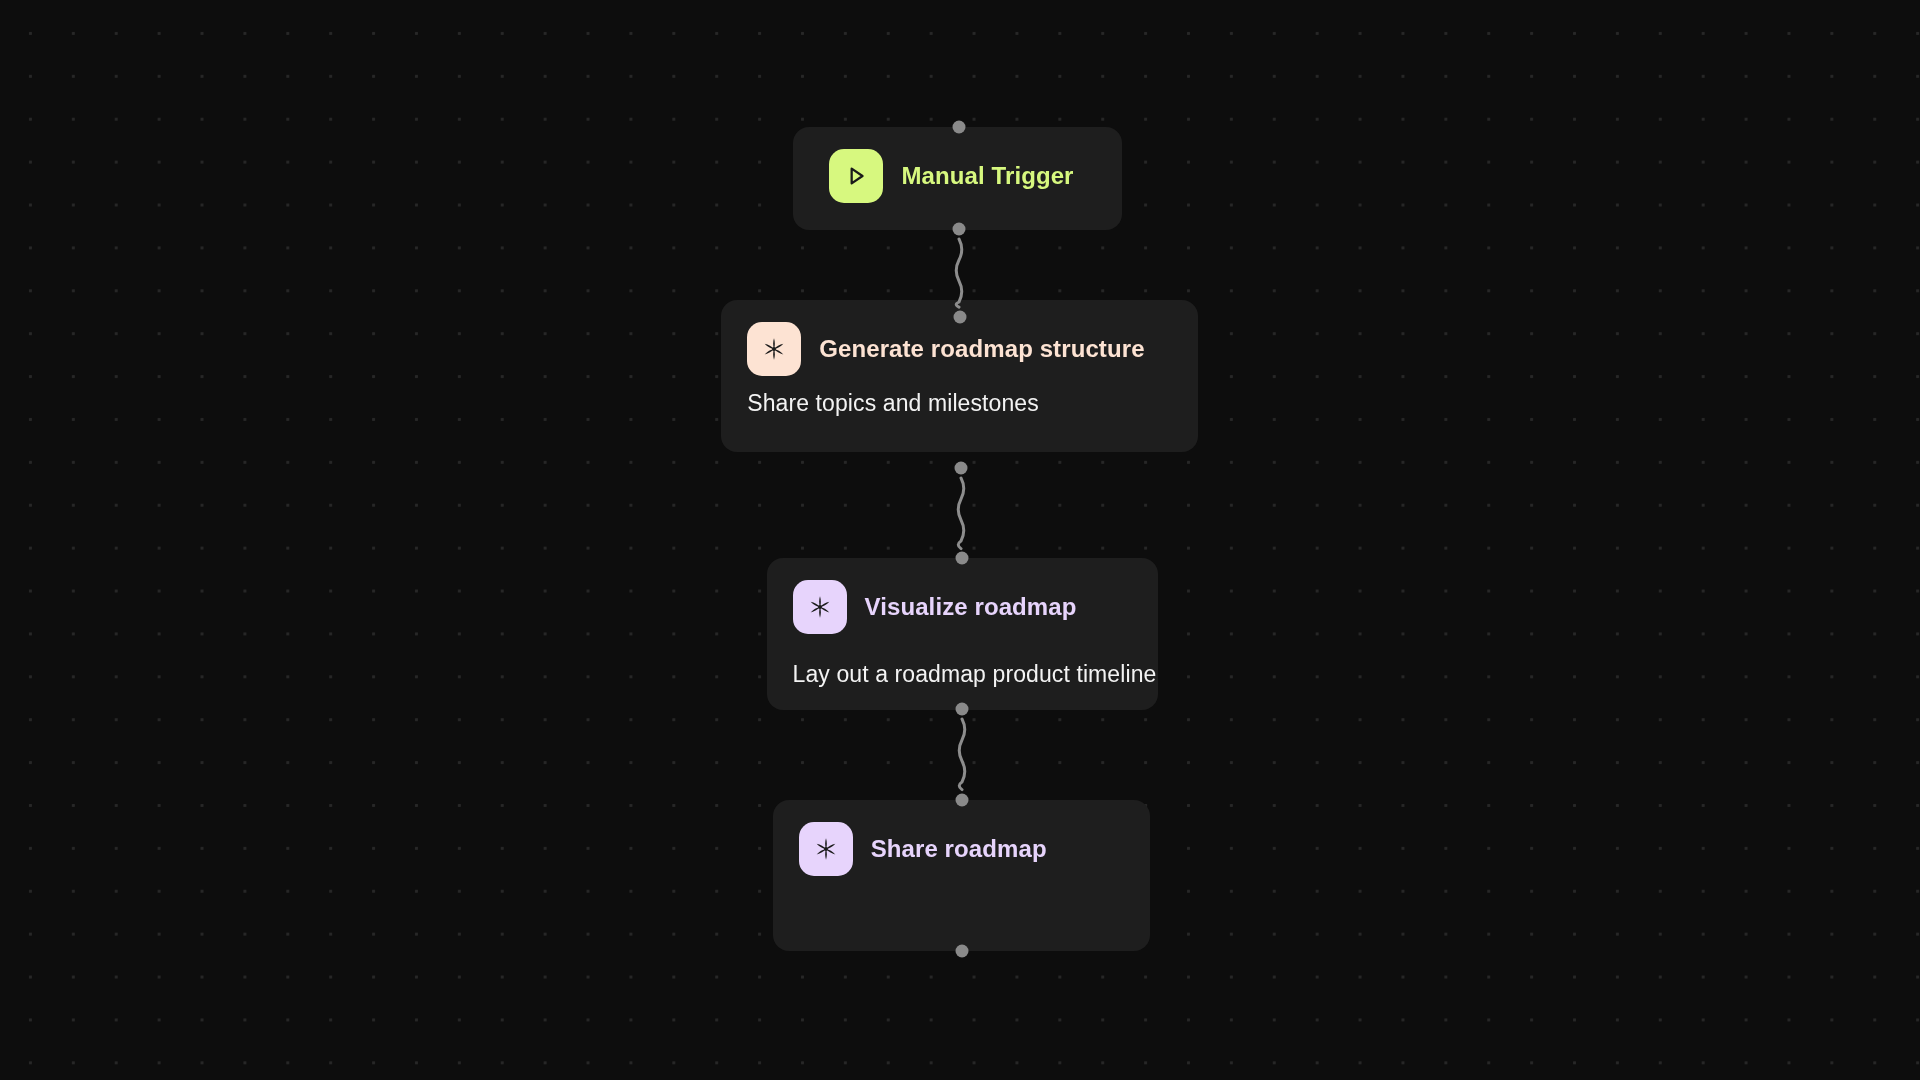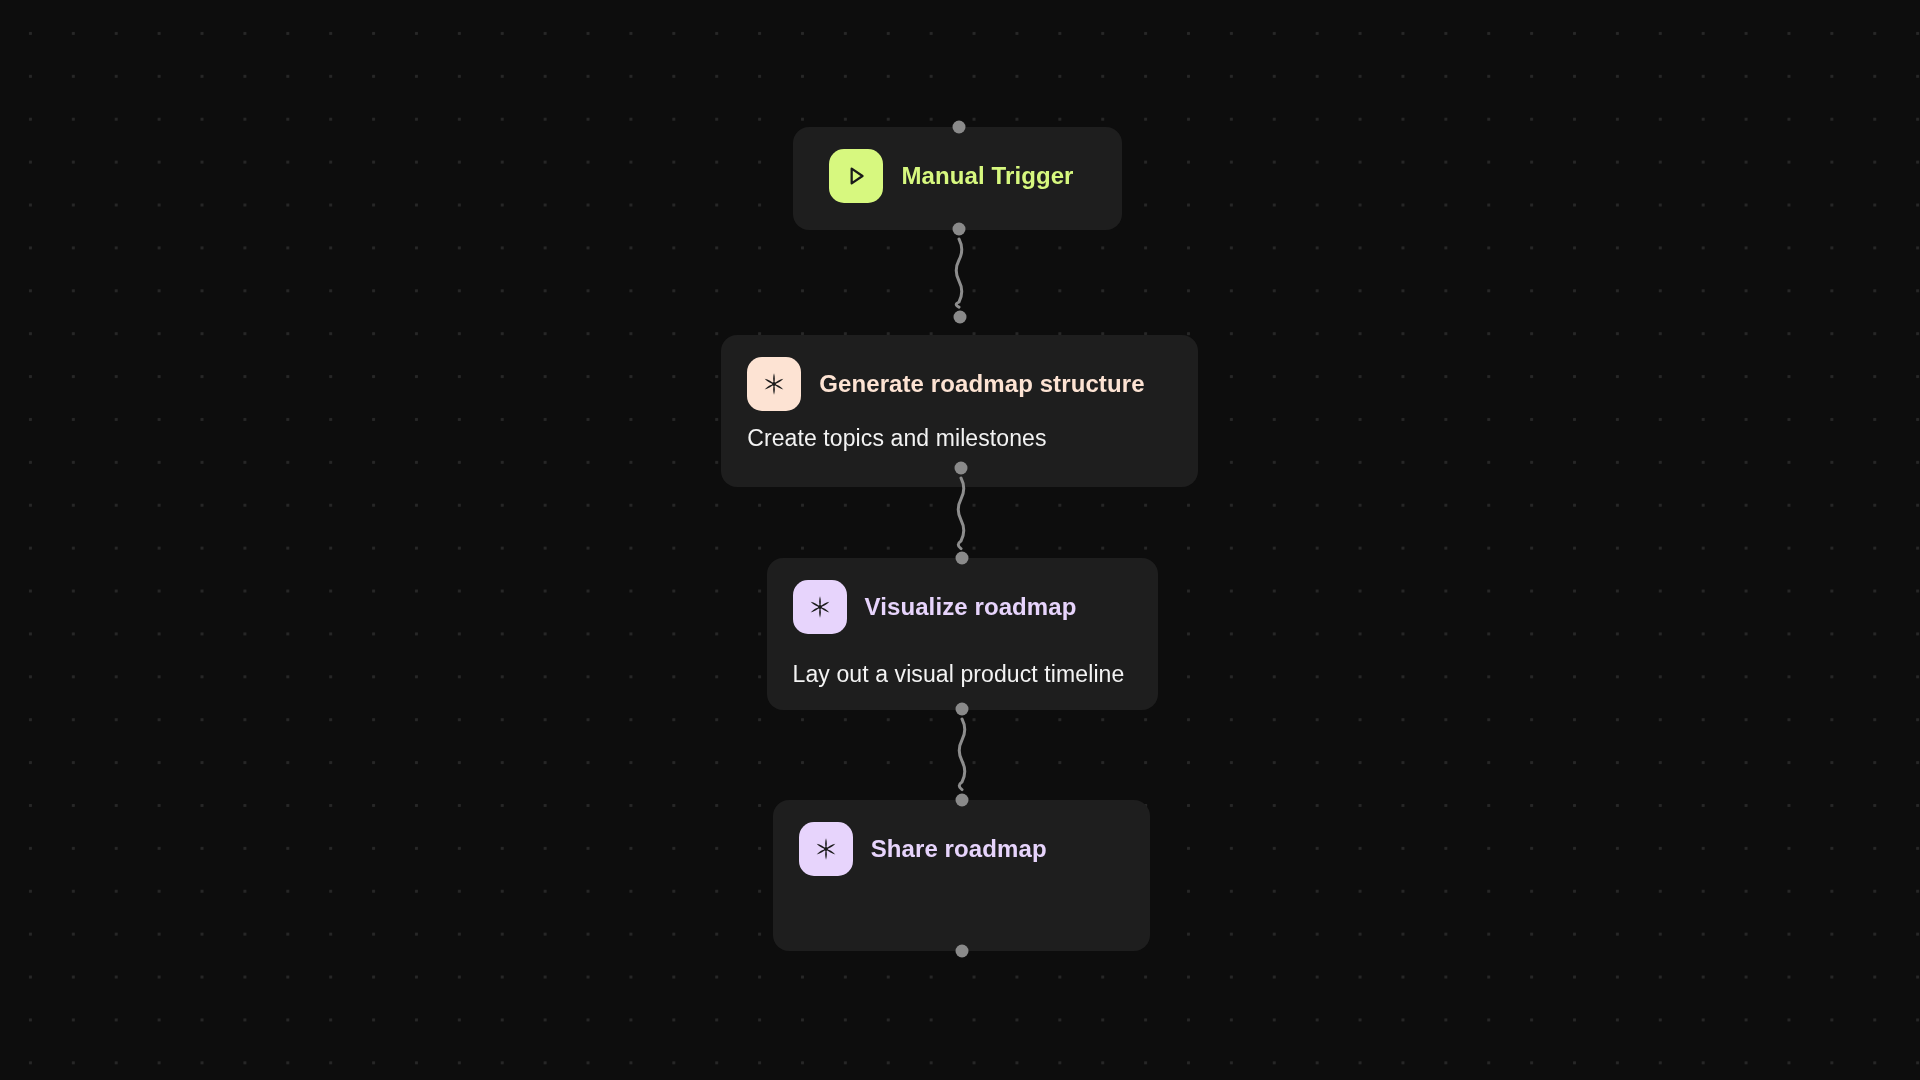--- a/index.html
+++ b/index.html
@@ -107,53 +107,53 @@
     <div class="node" style="left: 793.469px; top: 127.347px; width: 328.163px; min-height: 102.857px; padding-left: 36px;">
       <div class="node-head">
         <div class="node-icon" style="background: rgb(215, 248, 127);">
           <svg class="icon-svg" width="26" height="26" viewBox="0 0 24 24">
             <path d="M8 5.2 L18 12 L8 18.8 Z" fill="none" stroke="#1a1a1a" stroke-width="2.1" stroke-linejoin="round"></path>
           </svg>
         </div>
         <div class="node-title" style="color: rgb(215, 248, 127);">Manual Trigger</div>
       </div>
     </div>
-    <div class="node" style="left: 721.224px; top: 335px; width: 476.327px; min-height: 151.837px;">
+    <div class="node" style="left: 721.224px; top: 300px; width: 476.327px; min-height: 151.837px;">
       <div class="node-head">
         <div class="node-icon" style="background: rgb(253, 227, 211);">
           <svg class="icon-svg" width="30" height="30" viewBox="0 0 24 24">
             <path d="M12 12 C 11.1 9.6, 11.1 6.2, 12 3.4 C 12.9 6.2, 12.9 9.6, 12 12 Z" fill="#1a1a1a" transform="rotate(0 12 12)"></path>
             <path d="M12 12 C 11.1 9.6, 11.1 6.2, 12 3.4 C 12.9 6.2, 12.9 9.6, 12 12 Z" fill="#1a1a1a" transform="rotate(60 12 12)"></path>
             <path d="M12 12 C 11.1 9.6, 11.1 6.2, 12 3.4 C 12.9 6.2, 12.9 9.6, 12 12 Z" fill="#1a1a1a" transform="rotate(120 12 12)"></path>
             <path d="M12 12 C 11.1 9.6, 11.1 6.2, 12 3.4 C 12.9 6.2, 12.9 9.6, 12 12 Z" fill="#1a1a1a" transform="rotate(180 12 12)"></path>
             <path d="M12 12 C 11.1 9.6, 11.1 6.2, 12 3.4 C 12.9 6.2, 12.9 9.6, 12 12 Z" fill="#1a1a1a" transform="rotate(240 12 12)"></path>
             <path d="M12 12 C 11.1 9.6, 11.1 6.2, 12 3.4 C 12.9 6.2, 12.9 9.6, 12 12 Z" fill="#1a1a1a" transform="rotate(300 12 12)"></path>
             <circle cx="12" cy="12" r="1.6" fill="#1a1a1a"></circle>
           </svg>
         </div>
         <div class="node-title" style="color: rgb(253, 227, 211);">Generate roadmap structure</div>
       </div>
-      <div class="node-desc">Create topics and milestones</div>
+      <div class="node-desc">Share topics and milestones</div>
     </div>
     <div class="node" style="left: 766.531px; top: 558.367px; width: 391.837px; min-height: 151.837px; justify-content: space-between;">
       <div class="node-head">
         <div class="node-icon" style="background: rgb(231, 212, 252);">
           <svg class="icon-svg" width="30" height="30" viewBox="0 0 24 24">
             <path d="M12 12 C 11.1 9.6, 11.1 6.2, 12 3.4 C 12.9 6.2, 12.9 9.6, 12 12 Z" fill="#1a1a1a" transform="rotate(0 12 12)"></path>
             <path d="M12 12 C 11.1 9.6, 11.1 6.2, 12 3.4 C 12.9 6.2, 12.9 9.6, 12 12 Z" fill="#1a1a1a" transform="rotate(60 12 12)"></path>
             <path d="M12 12 C 11.1 9.6, 11.1 6.2, 12 3.4 C 12.9 6.2, 12.9 9.6, 12 12 Z" fill="#1a1a1a" transform="rotate(120 12 12)"></path>
             <path d="M12 12 C 11.1 9.6, 11.1 6.2, 12 3.4 C 12.9 6.2, 12.9 9.6, 12 12 Z" fill="#1a1a1a" transform="rotate(180 12 12)"></path>
             <path d="M12 12 C 11.1 9.6, 11.1 6.2, 12 3.4 C 12.9 6.2, 12.9 9.6, 12 12 Z" fill="#1a1a1a" transform="rotate(240 12 12)"></path>
             <path d="M12 12 C 11.1 9.6, 11.1 6.2, 12 3.4 C 12.9 6.2, 12.9 9.6, 12 12 Z" fill="#1a1a1a" transform="rotate(300 12 12)"></path>
             <circle cx="12" cy="12" r="1.6" fill="#1a1a1a"></circle>
           </svg>
         </div>
         <div class="node-title" style="color: rgb(231, 212, 252);">Visualize roadmap</div>
       </div>
-      <div class="node-desc">Lay out a visual product timeline</div>
+      <div class="node-desc">Lay out a roadmap product timeline</div>
     </div>
     <div class="node" style="left: 772.653px; top: 799.592px; width: 377.143px; min-height: 151.837px;">
       <div class="node-head">
         <div class="node-icon" style="background: rgb(231, 212, 252);">
           <svg class="icon-svg" width="30" height="30" viewBox="0 0 24 24">
             <path d="M12 12 C 11.1 9.6, 11.1 6.2, 12 3.4 C 12.9 6.2, 12.9 9.6, 12 12 Z" fill="#1a1a1a" transform="rotate(0 12 12)"></path>
             <path d="M12 12 C 11.1 9.6, 11.1 6.2, 12 3.4 C 12.9 6.2, 12.9 9.6, 12 12 Z" fill="#1a1a1a" transform="rotate(60 12 12)"></path>
             <path d="M12 12 C 11.1 9.6, 11.1 6.2, 12 3.4 C 12.9 6.2, 12.9 9.6, 12 12 Z" fill="#1a1a1a" transform="rotate(120 12 12)"></path>
             <path d="M12 12 C 11.1 9.6, 11.1 6.2, 12 3.4 C 12.9 6.2, 12.9 9.6, 12 12 Z" fill="#1a1a1a" transform="rotate(180 12 12)"></path>
             <path d="M12 12 C 11.1 9.6, 11.1 6.2, 12 3.4 C 12.9 6.2, 12.9 9.6, 12 12 Z" fill="#1a1a1a" transform="rotate(240 12 12)"></path>

